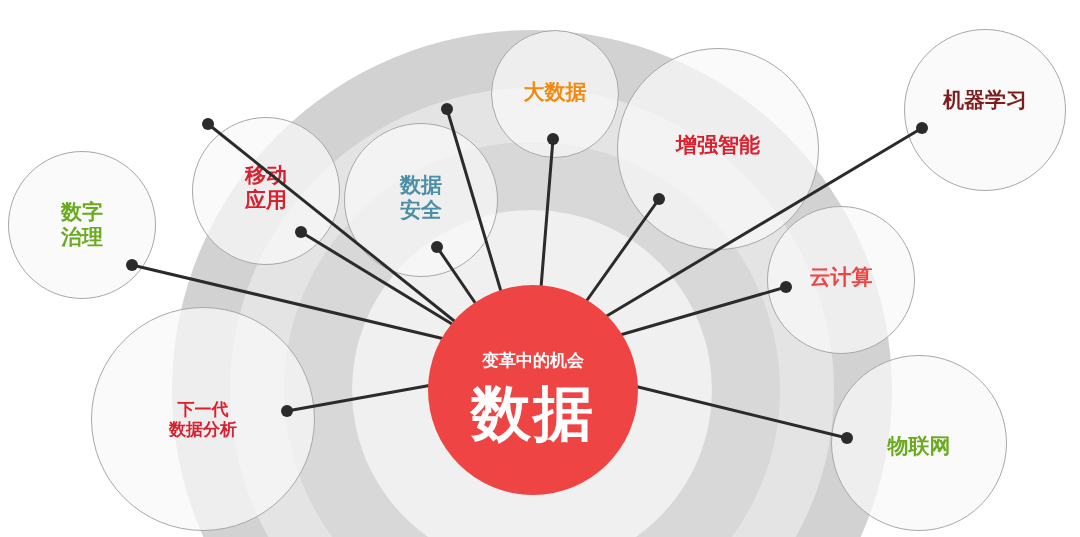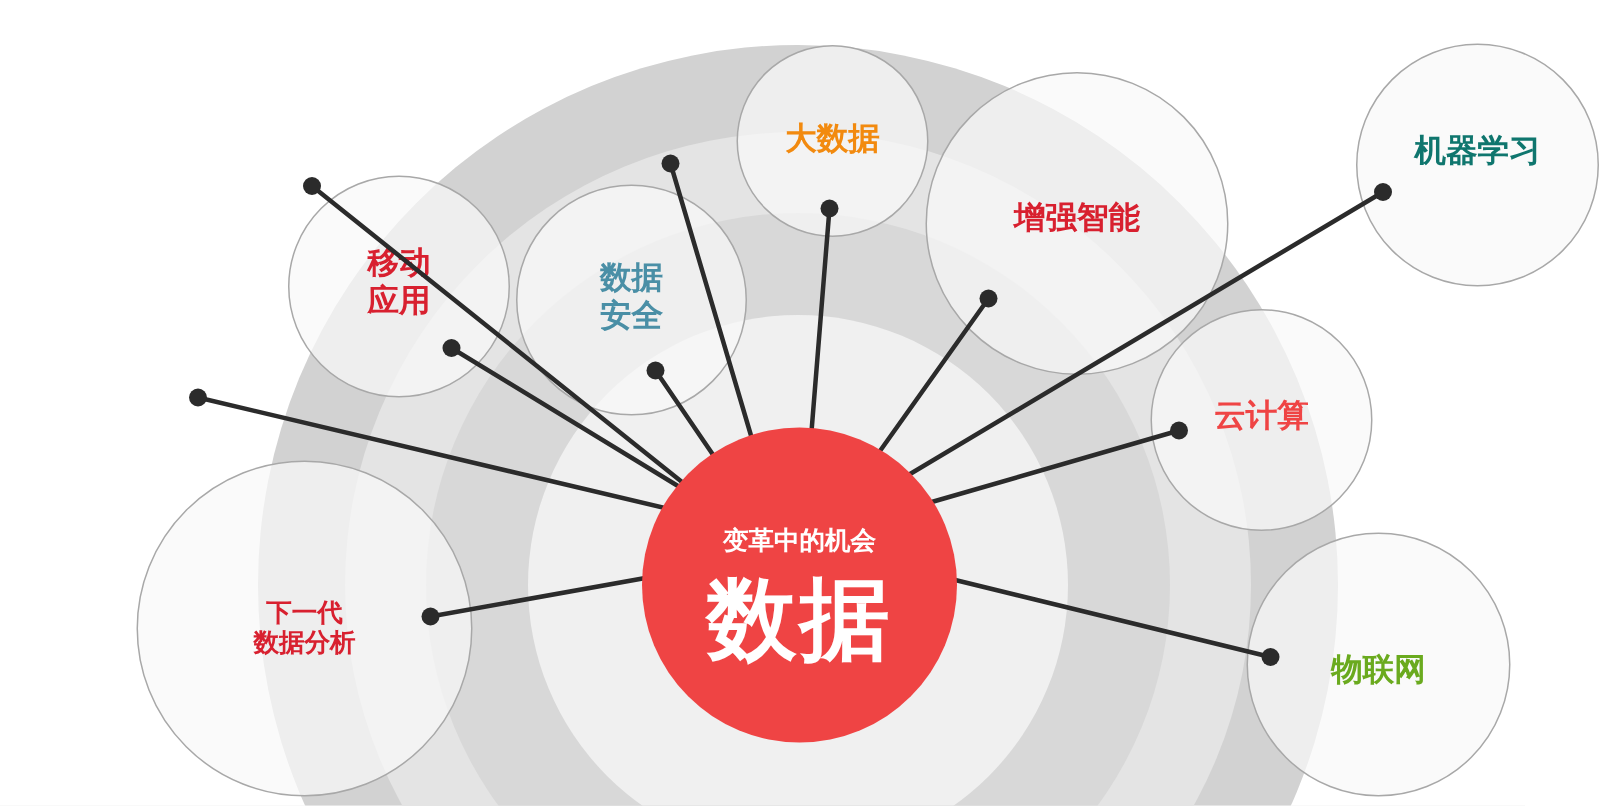--- a/index.html
+++ b/index.html
@@ -28,35 +28,39 @@
 </head>
 <body>
 
 <div id="stage">
 
   <div class="ring" style="left:172px;top:30px;width:720px;height:720px;background:#d2d2d2;"></div>
   <div class="ring" style="left:230px;top:88px;width:604px;height:604px;background:#e4e4e4;"></div>
   <div class="ring" style="left:284px;top:142px;width:496px;height:496px;background:#d8d8d8;"></div>
   <div class="ring" style="left:352px;top:210px;width:360px;height:360px;background:#f0f0f0;"></div>
 
+  <div class="bubble" style="left:8px;top:151px;width:148px;height:148px;font-size:21px;color:#6aaa1e;">
+    <span>数字
+治理</span>
+  </div>
   <div class="bubble" style="left:192px;top:117px;width:148px;height:148px;font-size:21px;color:#d8202f;align-items:center;">
     <span style="margin-top:-6px;">移动
 应用</span>
   </div>
   <div class="bubble" style="left:344px;top:123px;width:154px;height:154px;font-size:21px;color:#4a8fa6;">
     <span style="margin-top:-4px;">数据
 安全</span>
   </div>
   <div class="bubble" style="left:491px;top:30px;width:128px;height:128px;font-size:21px;color:#f28a0f;">
     <span style="margin-top:-4px;">大数据</span>
   </div>
   <div class="bubble" style="left:617px;top:48px;width:202px;height:202px;font-size:21px;color:#d8202f;">
     <span style="margin-top:-8px;">增强智能</span>
   </div>
-  <div class="bubble" style="left:904px;top:29px;width:162px;height:162px;font-size:21px;color:#0f766e;">
+  <div class="bubble" style="left:904px;top:29px;width:162px;height:162px;font-size:21px;color:#7f1d1d;">
     <span style="margin-top:-20px;">机器学习</span>
   </div>
   <div class="bubble" style="left:767px;top:206px;width:148px;height:148px;font-size:21px;color:#ef4444;">
     <span style="margin-top:-6px;">云计算</span>
   </div>
   <div class="bubble" style="left:91px;top:307px;width:224px;height:224px;font-size:17px;color:#d8202f;">
     <span>下一代
 数据分析</span>
   </div>
   <div class="bubble" style="left:831px;top:355px;width:176px;height:176px;font-size:21px;color:#6aaa1e;">

